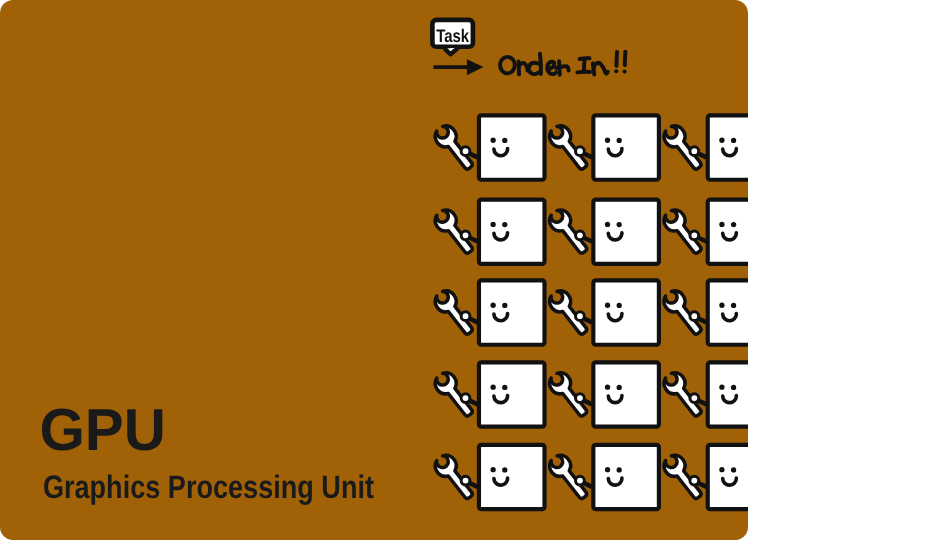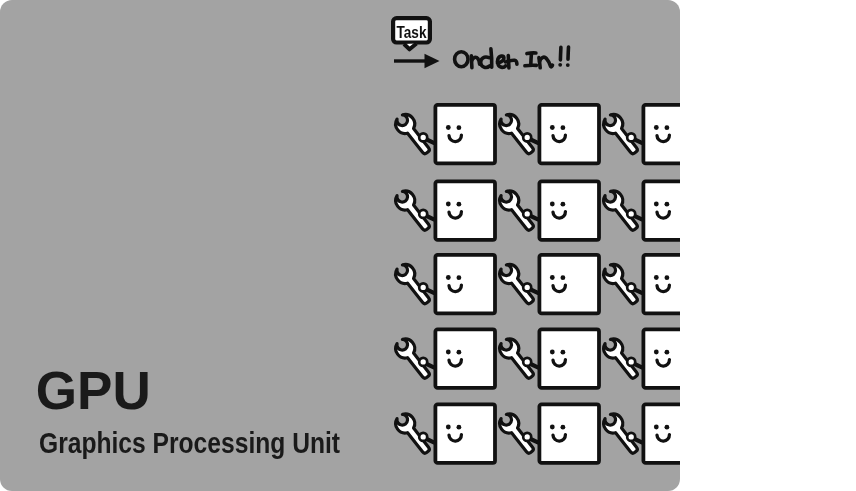--- a/index.html
+++ b/index.html
@@ -1,16 +1,16 @@
 <!DOCTYPE html>
 <html><head>
 <meta charset="utf-8">
 <style>
   html,body{margin:0;padding:0;background:#fff;}
-  #page{position:relative;width:680px;height:491px;background:#a3a3a3;overflow:hidden;
+  #page{position:relative;width:680px;height:491px;background:#a16207;overflow:hidden;
         font-family:"Liberation Sans",sans-serif;border-radius:12px;}
 </style>
 </head>
 <body>
 <div id="page">
 <svg width="856" height="491" viewBox="0 0 856 491" xmlns="http://www.w3.org/2000/svg">
   <defs>
     <g id="unit">
 
       <rect x="1.9" y="1.9" width="59.6" height="58.5" rx="2.2" fill="#fff" stroke="#111" stroke-width="3.8"></rect>

